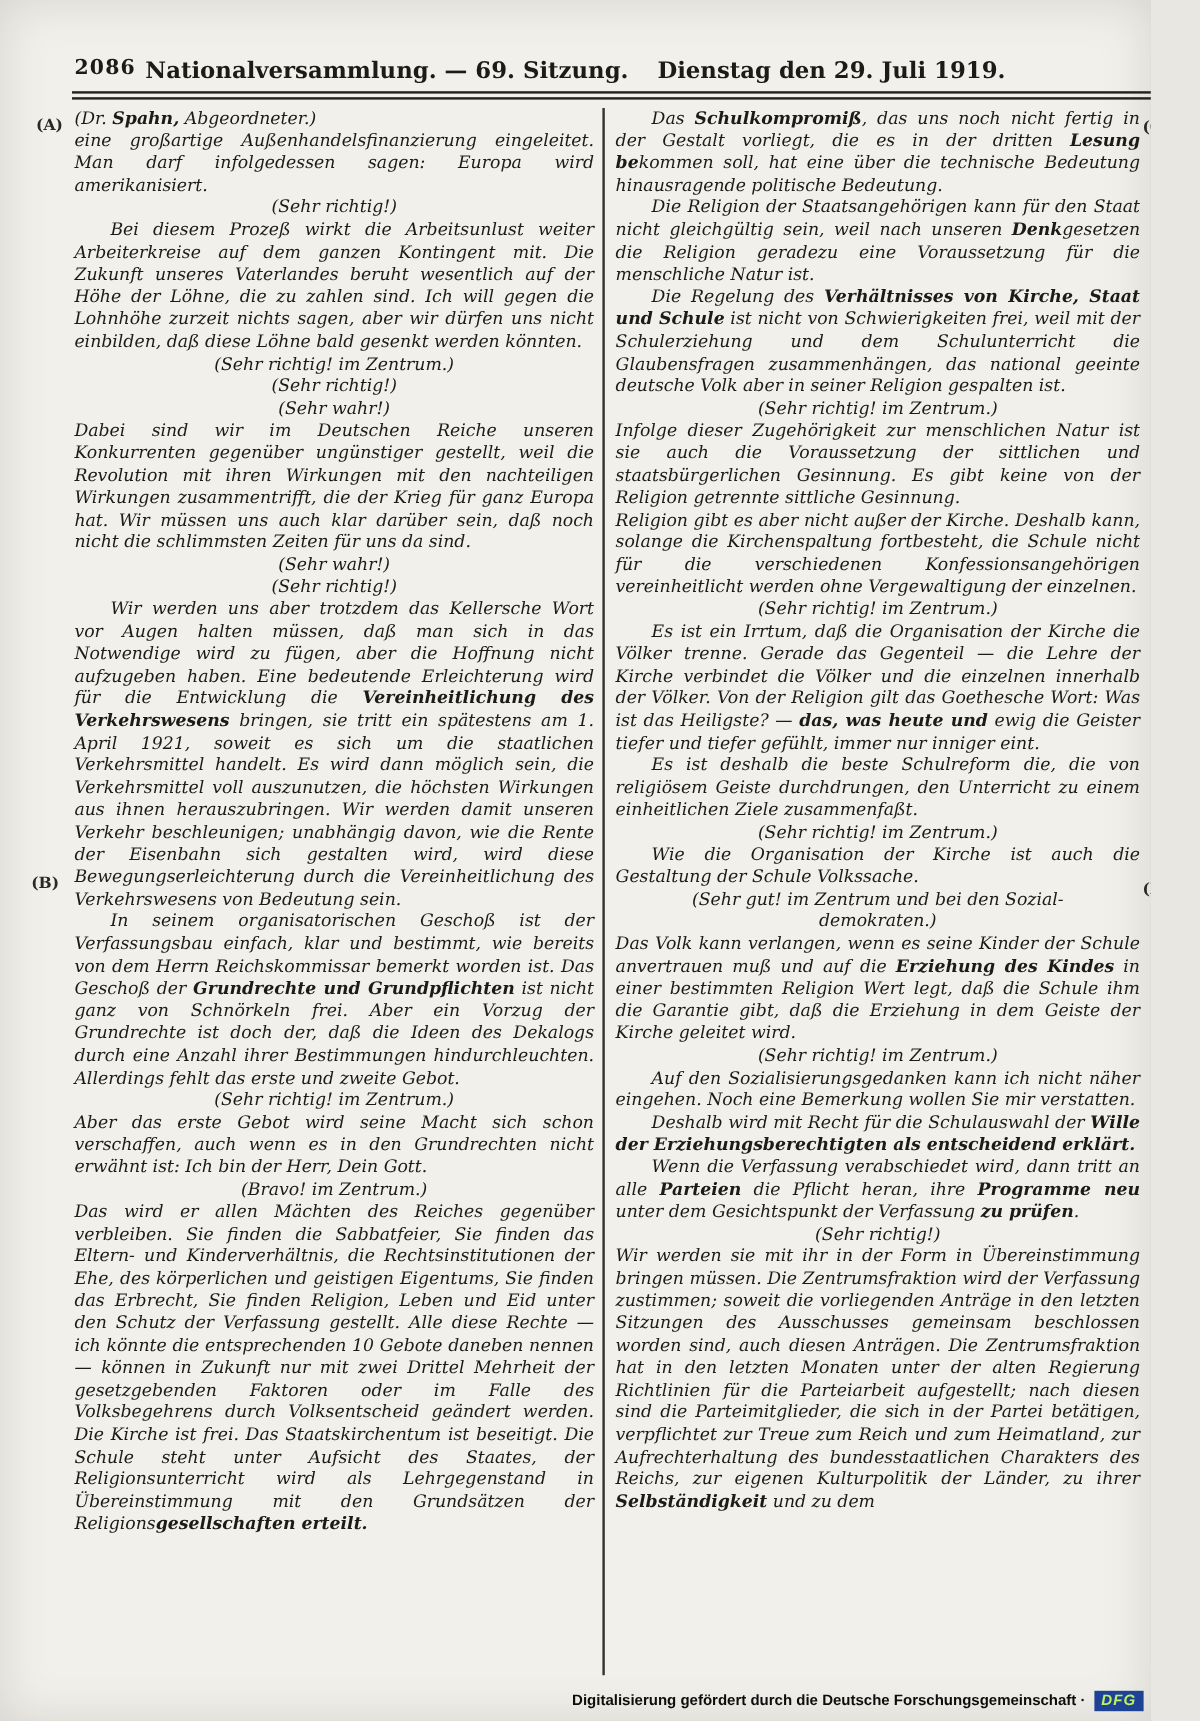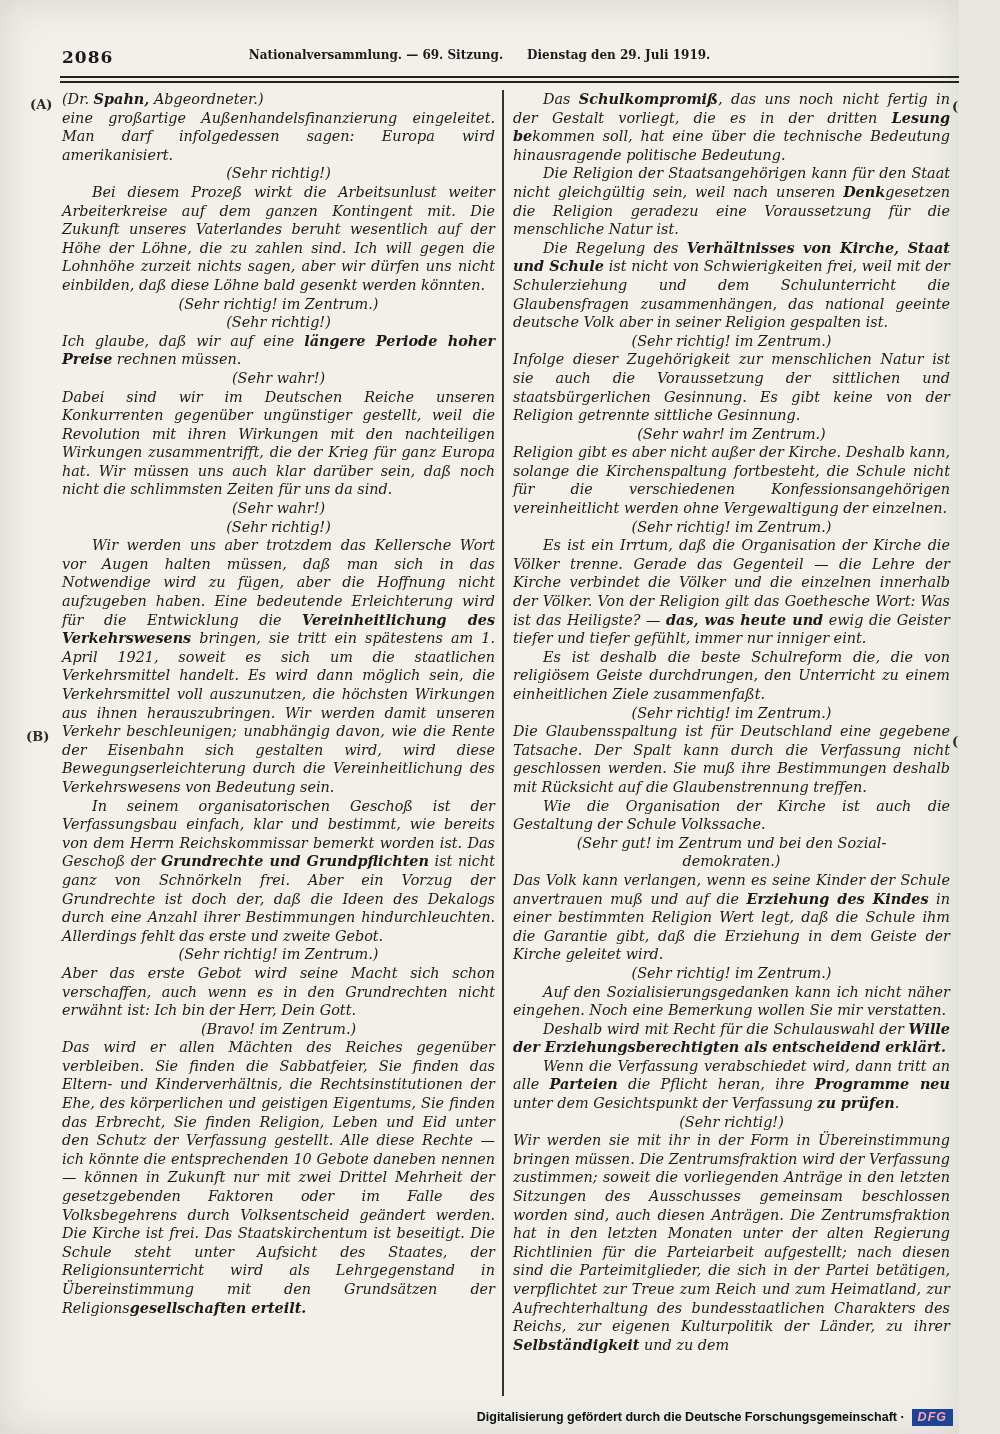--- a/index.html
+++ b/index.html
@@ -13,21 +13,21 @@
     overflow:hidden;
     box-shadow:inset 0 0 40px rgba(90,85,75,.18);
   }
   
   .hdr-num{
     position:absolute;left:62px;top:47px;
     font-size:17px;font-weight:bold;letter-spacing:1px;
   }
   .hdr-title-wrap{
     position:absolute;left:50%;top:48px;transform:translateX(-50%);
-    white-space:nowrap;font-size:12px;font-weight:bold;
+    white-space:nowrap;font-size:19px;font-weight:bold;
   }
   .hdr-title-wrap .gap{display:inline-block;width:24px;}
   .hdr-rule{
     position:absolute;left:60px;top:76px;width:932px;height:3px;
     border-top:2px solid #22211d;border-bottom:2px solid #22211d;
   }
   
   .marker{
     position:absolute;font-size:13px;font-weight:bold;color:#2a2925;
     font-family:"DejaVu Serif", serif;
@@ -54,21 +54,21 @@
   .col span.b{font-weight:bold;}
   .col p.speaker .b{font-weight:bold;}
   
   .footer{
     position:absolute;right:6px;bottom:8px;
     display:flex;align-items:center;gap:7px;
     font-family:"Liberation Sans", sans-serif;
     font-size:12.5px;font-weight:bold;color:#0d0d0d;justify-content:center;
   }
   .dfg-box{
-    display:inline-block;background:#1e4296;color:#fca5a5;
+    display:inline-block;background:#1e4296;color:#bef264;
     font-size:12.5px;font-weight:bold;font-style:italic;
     padding:2px 6px 3px 6px;letter-spacing:1px;line-height:1;
   }
 </style>
 </head>
 <body>
 
 <div class="page">
 
   <div class="hdr-num">2086</div>
@@ -84,46 +84,43 @@
   <div class="marker mk-c">(C)</div>
   <div class="marker mk-d">(D)</div>
 
   <div class="col col-left" id="col-left">
       <p class=" speaker"><span>(Dr. </span><span class="b">Spahn,</span><span> Abgeordneter.)</span></p>
       <p class=""><span>eine großartige Außenhandelsfinanzierung eingeleitet. Man darf infolgedessen sagen: Europa wird amerikanisiert.</span></p>
       <p class="interj">(Sehr richtig!)</p>
       <p class="ind"><span>Bei diesem Prozeß wirkt die Arbeitsunlust weiter Arbeiterkreise auf dem ganzen Kontingent mit. Die Zukunft unseres Vaterlandes beruht wesentlich auf der Höhe der Löhne, die zu zahlen sind. Ich will gegen die Lohnhöhe zurzeit nichts sagen, aber wir dürfen uns nicht einbilden, daß diese Löhne bald gesenkt werden könnten.</span></p>
       <p class="interj">(Sehr richtig! im Zentrum.)</p>
       <p class="interj">(Sehr richtig!)</p>
-      <p class=""><span>Ich glaube, daß wir auf eine </span><span class="b">längere Periode hoher Preise</span><span> rechnen müssen.</span></p>
       <p class="interj">(Sehr wahr!)</p>
       <p class=""><span>Dabei sind wir im Deutschen Reiche unseren Konkurrenten gegenüber ungünstiger gestellt, weil die Revolution mit ihren Wirkungen mit den nachteiligen Wirkungen zusammentrifft, die der Krieg für ganz Europa hat. Wir müssen uns auch klar darüber sein, daß noch nicht die schlimmsten Zeiten für uns da sind.</span></p>
       <p class="interj">(Sehr wahr!)</p>
       <p class="interj">(Sehr richtig!)</p>
       <p class="ind"><span>Wir werden uns aber trotzdem das Kellersche Wort vor Augen halten müssen, daß man sich in das Notwendige wird zu fügen, aber die Hoffnung nicht aufzugeben haben. Eine bedeutende Erleichterung wird für die Entwicklung die </span><span class="b">Vereinheitlichung des Verkehrswesens</span><span> bringen, sie tritt ein spätestens am 1. April 1921, soweit es sich um die staatlichen Verkehrsmittel handelt. Es wird dann möglich sein, die Verkehrsmittel voll auszunutzen, die höchsten Wirkungen aus ihnen herauszubringen. Wir werden damit unseren Verkehr beschleunigen; unabhängig davon, wie die Rente der Eisenbahn sich gestalten wird, wird diese Bewegungserleichterung durch die Vereinheitlichung des Verkehrswesens von Bedeutung sein.</span></p>
       <p class="ind"><span>In seinem organisatorischen Geschoß ist der Verfassungsbau einfach, klar und bestimmt, wie bereits von dem Herrn Reichskommissar bemerkt worden ist. Das Geschoß der </span><span class="b">Grundrechte und Grundpflichten</span><span> ist nicht ganz von Schnörkeln frei. Aber ein Vorzug der Grundrechte ist doch der, daß die Ideen des Dekalogs durch eine Anzahl ihrer Bestimmungen hindurchleuchten. Allerdings fehlt das erste und zweite Gebot.</span></p>
       <p class="interj">(Sehr richtig! im Zentrum.)</p>
       <p class=""><span>Aber das erste Gebot wird seine Macht sich schon verschaffen, auch wenn es in den Grundrechten nicht erwähnt ist: Ich bin der Herr, Dein Gott.</span></p>
       <p class="interj">(Bravo! im Zentrum.)</p>
       <p class=""><span>Das wird er allen Mächten des Reiches gegenüber verbleiben. Sie finden die Sabbatfeier, Sie finden das Eltern- und Kinderverhältnis, die Rechtsinstitutionen der Ehe, des körperlichen und geistigen Eigentums, Sie finden das Erbrecht, Sie finden Religion, Leben und Eid unter den Schutz der Verfassung gestellt. Alle diese Rechte — ich könnte die entsprechenden 10 Gebote daneben nennen — können in Zukunft nur mit zwei Drittel Mehrheit der gesetzgebenden Faktoren oder im Falle des Volksbegehrens durch Volksentscheid geändert werden. Die Kirche ist frei. Das Staatskirchentum ist beseitigt. Die Schule steht unter Aufsicht des Staates, der Religionsunterricht wird als Lehrgegenstand in Übereinstimmung mit den Grundsätzen der Religions</span><span class="b">gesellschaften erteilt.</span></p>
     </div>
   <div class="divider"></div>
   <div class="col col-right" id="col-right">
       <p class="ind"><span>Das </span><span class="b">Schulkompromiß</span><span>, das uns noch nicht fertig in der Gestalt vorliegt, die es in der dritten </span><span class="b">Lesung be</span><span>kommen soll, hat eine über die technische Bedeutung hinausragende politische Bedeutung.</span></p>
       <p class="ind"><span>Die Religion der Staatsangehörigen kann für den Staat nicht gleichgültig sein, weil nach unseren </span><span class="b">Denk</span><span>gesetzen die Religion geradezu eine Voraussetzung für die menschliche Natur ist.</span></p>
       <p class="ind"><span>Die Regelung des </span><span class="b">Verhältnisses von Kirche, Staat und Schule</span><span> ist nicht von Schwierigkeiten frei, weil mit der Schulerziehung und dem Schulunterricht die Glaubensfragen zusammenhängen, das national geeinte deutsche Volk aber in seiner Religion gespalten ist.</span></p>
       <p class="interj">(Sehr richtig! im Zentrum.)</p>
       <p class=""><span>Infolge dieser Zugehörigkeit zur menschlichen Natur ist sie auch die Voraussetzung der sittlichen und staatsbürgerlichen Gesinnung. Es gibt keine von der Religion getrennte sittliche Gesinnung.</span></p>
-      <p class="interj">(Sehr wahr! im Zentrum.)</p>
       <p class=""><span>Religion gibt es aber nicht außer der Kirche. Deshalb kann, solange die Kirchenspaltung fortbesteht, die Schule nicht für die verschiedenen Konfessionsangehörigen vereinheitlicht werden ohne Vergewaltigung der einzelnen.</span></p>
       <p class="interj">(Sehr richtig! im Zentrum.)</p>
       <p class="ind"><span>Es ist ein Irrtum, daß die Organisation der Kirche die Völker trenne. Gerade das Gegenteil — die Lehre der Kirche verbindet die Völker und die einzelnen innerhalb der Völker. Von der Religion gilt das Goethesche Wort: Was ist das Heiligste? — </span><span class="b">das, was heute und</span><span> ewig die Geister tiefer und tiefer gefühlt, immer nur inniger eint.</span></p>
       <p class="ind"><span>Es ist deshalb die beste Schulreform die, die von religiösem Geiste durchdrungen, den Unterricht zu einem einheitlichen Ziele zusammenfaßt.</span></p>
       <p class="interj">(Sehr richtig! im Zentrum.)</p>
-      <p class=""><span>Die Glaubensspaltung ist für Deutschland eine gegebene Tatsache. Der Spalt kann durch die Verfassung nicht geschlossen werden. Sie muß ihre Bestimmungen deshalb mit Rücksicht auf die Glaubenstrennung treffen.</span></p>
       <p class="ind"><span>Wie die Organisation der Kirche ist auch die Gestaltung der Schule Volkssache.</span></p>
       <p class="interj">(Sehr gut! im Zentrum und bei den Sozial-
 demokraten.)</p>
       <p class=""><span>Das Volk kann verlangen, wenn es seine Kinder der Schule anvertrauen muß und auf die </span><span class="b">Erziehung des Kindes</span><span> in einer bestimmten Religion Wert legt, daß die Schule ihm die Garantie gibt, daß die Erziehung in dem Geiste der Kirche geleitet wird.</span></p>
       <p class="interj">(Sehr richtig! im Zentrum.)</p>
       <p class="ind"><span>Auf den Sozialisierungsgedanken kann ich nicht näher eingehen. Noch eine Bemerkung wollen Sie mir verstatten.</span></p>
       <p class="ind"><span>Deshalb wird mit Recht für die Schulauswahl der </span><span class="b">Wille der Erziehungsberechtigten als entscheidend erklärt.</span></p>
       <p class="ind"><span>Wenn die Verfassung verabschiedet wird, dann tritt an alle </span><span class="b">Parteien</span><span> die Pflicht heran, ihre </span><span class="b">Programme neu</span><span> unter dem Gesichtspunkt der Verfassung </span><span class="b">zu prüfen</span><span>.</span></p>
       <p class="interj">(Sehr richtig!)</p>
       <p class=""><span>Wir werden sie mit ihr in der Form in Übereinstimmung bringen müssen. Die Zentrumsfraktion wird der Verfassung zustimmen; soweit die vorliegenden Anträge in den letzten Sitzungen des Ausschusses gemeinsam beschlossen worden sind, auch diesen Anträgen. Die Zentrumsfraktion hat in den letzten Monaten unter der alten Regierung Richtlinien für die Parteiarbeit aufgestellt; nach diesen sind die Parteimitglieder, die sich in der Partei betätigen, verpflichtet zur Treue zum Reich und zum Heimatland, zur Aufrechterhaltung des bundesstaatlichen Charakters des Reichs, zur eigenen Kulturpolitik der Länder, zu ihrer </span><span class="b">Selbständigkeit</span><span> und zu dem</span></p>

